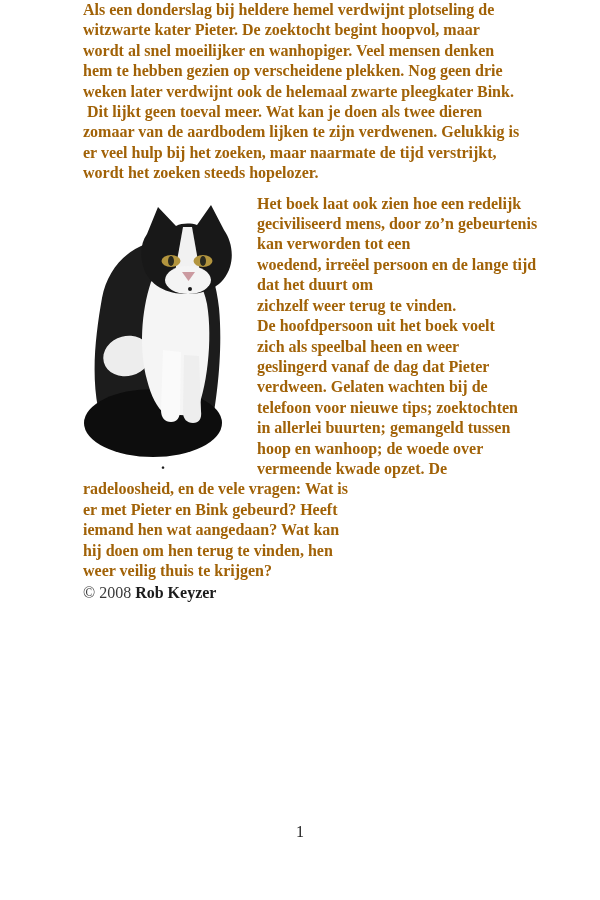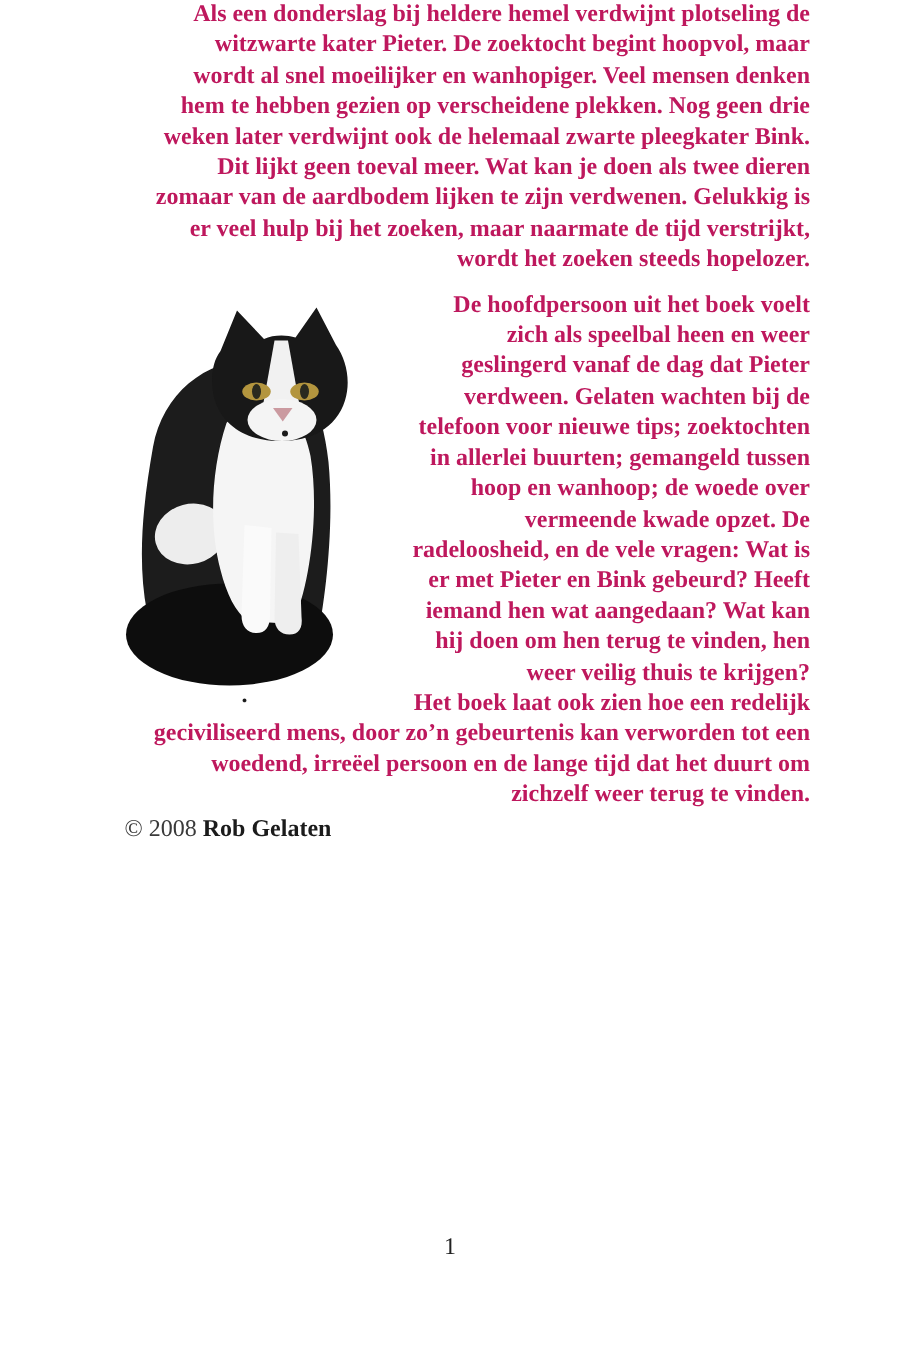--- a/index.html
+++ b/index.html
@@ -23,22 +23,21 @@
     font-weight: bold;
     color: #131313;
     white-space: nowrap;
   }
   p.body-par {
     margin: 0;
     font-size: 16px;
     line-height: 20.4px;
     font-weight: bold;
     white-space: pre-line;
-    color: #be185d;
-    text-align: right;
+    color: #a16207;
   }
   .par-1 { margin-top: 26px; }
   .wrap-section { margin-top: 10px; }
   .wrap-section::after { content: ""; display: block; clear: both; }
   .figure-float {
     float: left;
     width: 174px;
     height: 285px;
   }
   .figure-float svg { display: block; margin-top: 6px; }
@@ -110,41 +109,41 @@
         <ellipse cx="88" cy="61" rx="3" ry="5" fill="#2a2a1f"></ellipse>
         <ellipse cx="120" cy="61" rx="3" ry="5" fill="#2a2a1f"></ellipse>
 
         <path d="M99,72 L112,72 L105.5,81 Z" fill="#cb9aa0"></path>
 
         <circle cx="107" cy="89" r="2" fill="#1a1a1a"></circle>
       </svg>
       <div class="figure-dot">.</div>
     </div>
 
+    <p class="body-par par-3">Het boek laat ook zien hoe een redelijk
+geciviliseerd mens, door zo’n gebeurtenis kan verworden tot een
+woedend, irreëel persoon en de lange tijd dat het duurt om
+zichzelf weer terug te vinden.</p>
+
     <p class="body-par">De hoofdpersoon uit het boek voelt
 zich als speelbal heen en weer
 geslingerd vanaf de dag dat Pieter
 verdween. Gelaten wachten bij de
 telefoon voor nieuwe tips; zoektochten
 in allerlei buurten; gemangeld tussen
 hoop en wanhoop; de woede over
 vermeende kwade opzet. De
 radeloosheid, en de vele vragen: Wat is
 er met Pieter en Bink gebeurd? Heeft
 iemand hen wat aangedaan? Wat kan
 hij doen om hen terug te vinden, hen
 weer veilig thuis te krijgen?</p>
 
-    <p class="body-par par-3">Het boek laat ook zien hoe een redelijk
-geciviliseerd mens, door zo’n gebeurtenis kan verworden tot een
-woedend, irreëel persoon en de lange tijd dat het duurt om
-zichzelf weer terug te vinden.</p>
-
   </div>
 
   <p class="copyright-line">
     <span class="copyright-year">© 2008</span>
-    <span class="copyright-name">Rob Gelaten</span>
+    <span class="copyright-name">Rob Keyzer</span>
   </p>
 
 </div>
 
 <div class="page-number">1</div>
 
 </body></html>

